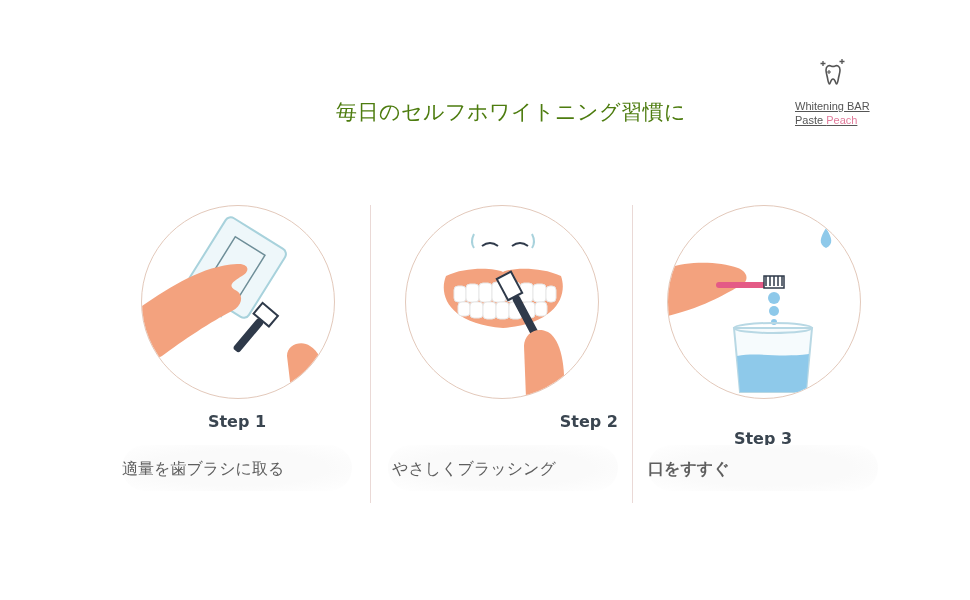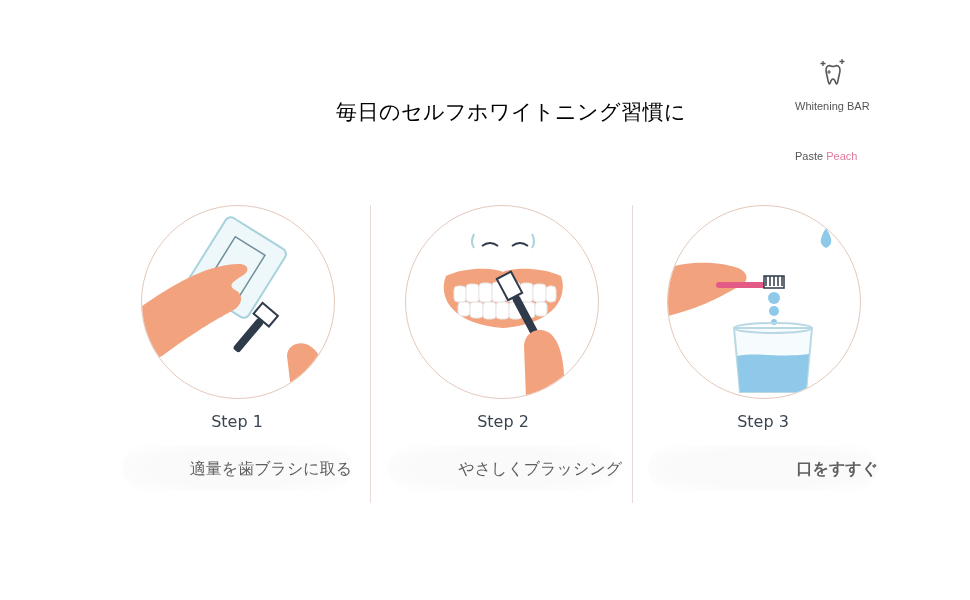--- a/index.html
+++ b/index.html
@@ -1,30 +1,30 @@
 <!DOCTYPE html>
 <html><head>
 <meta charset="utf-8">
 <style>
   html, body { margin:0; padding:0; }
   body { width:970px; height:600px; background:#ffffff; position:relative; overflow:hidden; font-family:"DejaVu Sans", sans-serif; }
-  .headline { position:absolute; left:336px; top:98px; font-size:21px; color:#000000; letter-spacing:0.5px; font-weight:500; }
+  .headline { position:absolute; left:336px; top:98px; font-size:21px; color:#4d7c0f; letter-spacing:0.5px; font-weight:500; }
   .brand { position:absolute; left:795px; top:58px; width:100px; }
   .brand-icon { position:absolute; left:22px; top:0; width:34px; height:34px; }
-  .brand-line1, .brand-line2 { position:absolute; left:0; font-size:11px; color:#555; white-space:nowrap; font-family:"Liberation Sans", sans-serif; }
+  .brand-line1, .brand-line2 { position:absolute; left:0; font-size:11px; color:#555; white-space:nowrap; font-family:"Liberation Sans", sans-serif;text-decoration:underline; }
   .brand-line1 { top:42px; }
-  .brand-line2 { top:56px;margin-top:36px; }
+  .brand-line2 { top:56px; }
   .brand-accent { color:#e07a9a; }
   .divider { position:absolute; top:205px; width:1px; height:298px; background:#ead9d6; }
   .step { position:absolute; top:205px; width:230px; }
   .illus { position:absolute; width:192px; height:192px; border-radius:50%; border:1.5px solid #e3c9bb; background:#fff; overflow:hidden; }
   .illus svg { width:100%; height:100%; }
-  .step-label { position:absolute; font-family:"DejaVu Sans", sans-serif; font-size:16px; font-weight:normal; color:#3a4550; text-align:center; width:230px; }
+  .step-label { position:absolute; font-family:"DejaVu Sans", sans-serif; font-size:16px; font-weight:bold; color:#3a4550; text-align:center; width:230px; }
   .step-pill { position:absolute; height:46px; border-radius:24px; background:radial-gradient(ellipse at center, #fafafa 55%, #ffffff 100%); width:230px; }
-  .step-desc { position:absolute; width:230px; text-align:right; font-size:16px; color:#5e5e5e; }
+  .step-desc { position:absolute; width:230px; text-align:left; font-size:16px; color:#5e5e5e; }
 </style>
 </head>
 <body>
 
 <div class="headline">毎日のセルフホワイトニング習慣に</div>
 
 <div class="brand">
   <span class="brand-icon">
     <svg viewBox="0 0 34 34">
       <path d="M9 12 C9 8 12 7 14 8 C15.5 8.7 16.5 8.7 18 8 C20 7 23 8 23 12 C23 15 22 17 21.5 20 C21 23 20.5 26 19.5 26 C18.5 26 18.5 21 16 21 C13.5 21 13.5 26 12.5 26 C11.5 26 11 23 10.5 20 C10 17 9 15 9 12 Z" fill="none" stroke="#555" stroke-width="1.6"></path>
@@ -86,21 +86,21 @@
           <rect x="116" y="96" width="13" height="16" rx="4"></rect>
           <rect x="129" y="96" width="12" height="14" rx="4"></rect>
       </g>
       <g transform="rotate(-28 110 90)">
         <rect x="101" y="66" width="16" height="24" fill="#fff" stroke="#2f3a4a" stroke-width="2"></rect>
         <rect x="105" y="90" width="8" height="55" rx="3" fill="#2f3a4a"></rect>
       </g>
       <path d="M120 192 L118 140 C118 128 130 120 142 126 C152 132 160 150 158 192 Z" fill="#f3a27e"></path>
     </svg>
   </div>
-  <div class="step-label" style="top:207px;">Step 2</div>
+  <div class="step-label" style="top:207px;text-align:right;">Step 2</div>
   <div class="step-pill" style="left:0; top:240px;"></div>
   <div class="step-desc" style="left:4px; top:254px;">やさしくブラッシング</div>
 </div>
 
 <div class="step" style="left:648px;">
   <div class="illus" style="left:19px; top:0;">
     <svg viewBox="0 0 192 192">
       <path d="M158 22 C152 32 150 38 158 42 C166 38 164 32 158 22 Z" fill="#8ec9ea"></path>
       <path d="M0 62 C20 55 50 55 70 62 C80 66 82 75 72 80 C60 86 40 100 0 110 Z" fill="#f3a27e"></path>
       <rect x="48" y="76" width="62" height="6" rx="3" fill="#e45a86"></rect>
@@ -108,16 +108,16 @@
       <path d="M98 70 v10 M102 70 v10 M106 70 v10 M110 70 v10 M114 70 v10" stroke="#2f3a4a" stroke-width="1.5"></path>
       <circle cx="106" cy="92" r="6" fill="#8ec9ea"></circle>
       <circle cx="106" cy="105" r="5" fill="#8ec9ea"></circle>
       <circle cx="106" cy="116" r="3" fill="#8ec9ea"></circle>
       <circle cx="106" cy="128" r="4" fill="#8ec9ea"></circle>
       <path d="M66 122 L72 186 L138 186 L144 122 Z" fill="#f6fbfd" stroke="#b8d8e4" stroke-width="2"></path>
       <path d="M69 150 C90 146 110 152 141 148 L138 186 L72 186 Z" fill="#8ec9ea"></path>
       <ellipse cx="105" cy="122" rx="39" ry="5" fill="none" stroke="#b8d8e4" stroke-width="2"></ellipse>
     </svg>
   </div>
-  <div class="step-label" style="top:207px;">Step 3</div>
+  <div class="step-label" style="top:224px;">Step 3</div>
   <div class="step-pill" style="left:0; top:240px;"></div>
   <div class="step-desc" style="left:0; top:254px;font-weight:bold;">口をすすぐ</div>
 </div>
 
 </body></html>

